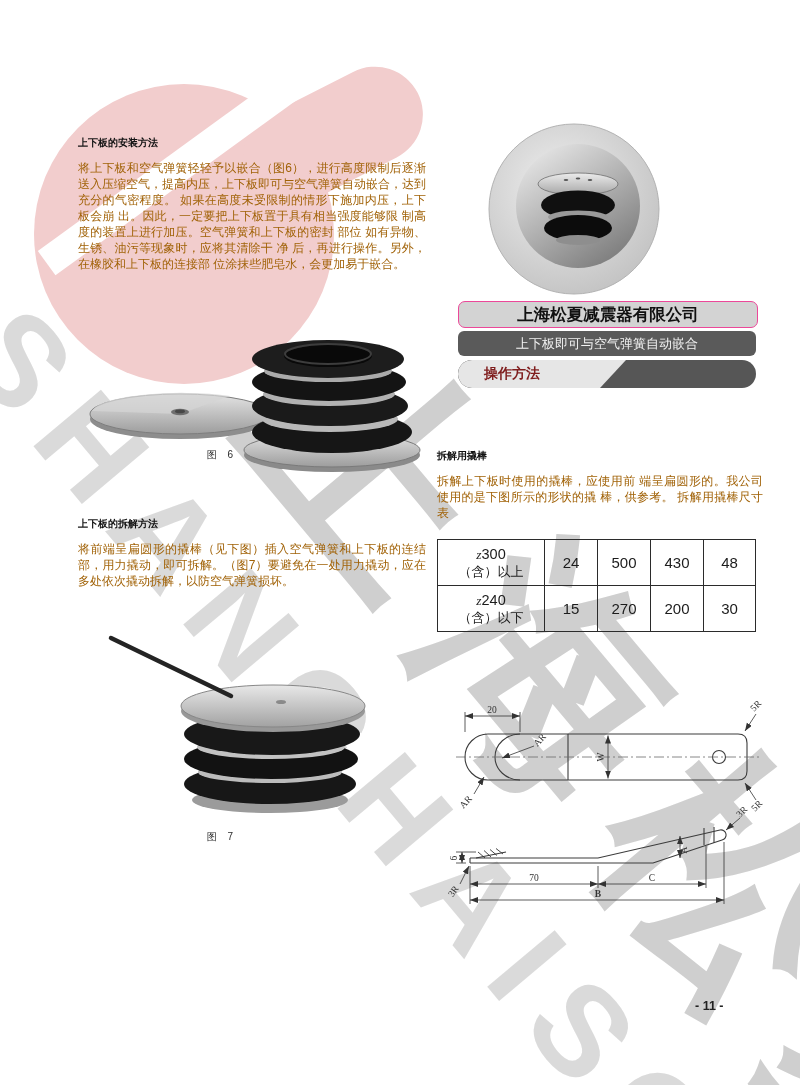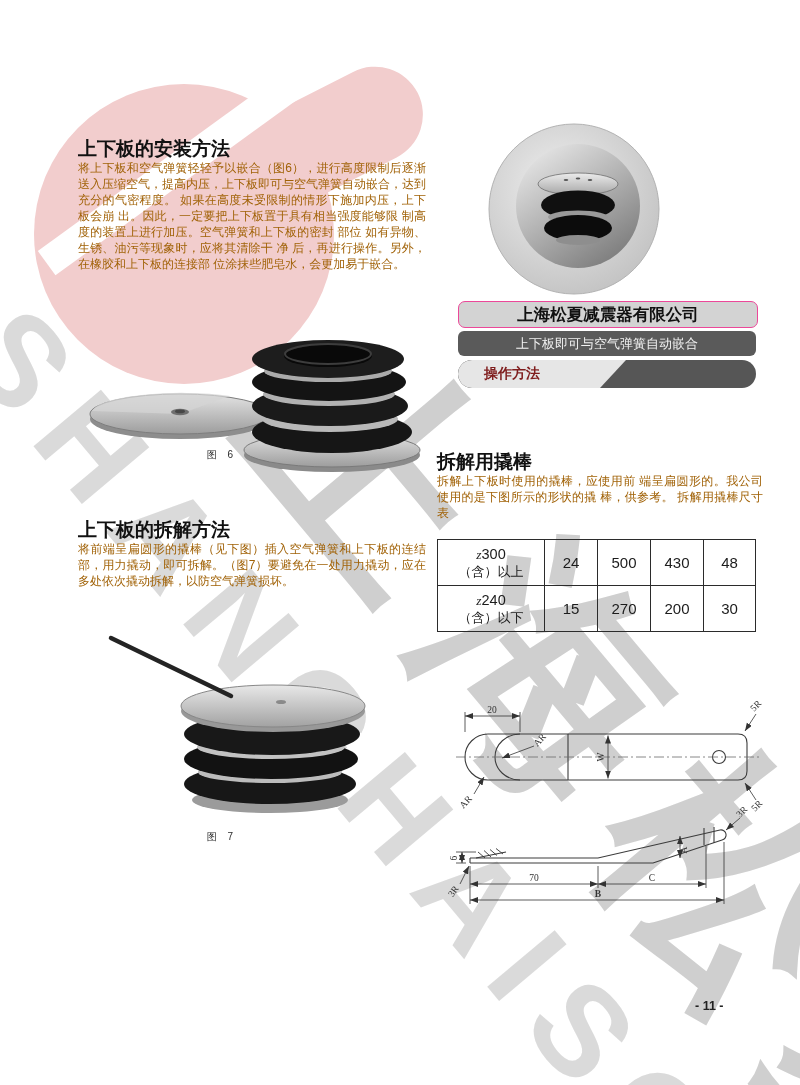--- a/index.html
+++ b/index.html
@@ -10,21 +10,21 @@
   .abs{position:absolute;}
   
   .wm-layer{position:absolute;left:0;top:0;width:800px;height:1085px;z-index:0;overflow:hidden;}
   .wm-circle{position:absolute;left:34px;top:84px;width:300px;height:300px;border-radius:50%;background:#f2cdcd;}
   .wm-tail{position:absolute;left:238px;top:88px;width:190px;height:96px;border-radius:48px;background:#f2cdcd;transform:rotate(-27deg);}
   .wm-slash{position:absolute;left:18px;top:160px;width:300px;height:30px;background:#ffffff;transform:rotate(-36deg);}
   .wm-rot{position:absolute;left:390px;top:300px;transform:rotate(50deg);transform-origin:0 0;width:1500px;}
   .wm-cn{font-size:235px;font-weight:bold;line-height:1.0;letter-spacing:38px;color:#b2b2b2;opacity:.62;white-space:nowrap;}
   .wm-en{font-size:128px;font-weight:bold;letter-spacing:24px;color:#c8c8c8;opacity:.66;white-space:nowrap;margin-top:14px;margin-left:-235px;}
   
-  .sec-title{font-size:19px;font-weight:bold;color:#111;}
+  .sec-title{font-size:10px;font-weight:bold;color:#111;}
   .body-text{font-size:12px;line-height:16px;text-align:justify;color:#a16207;}
   .fig-caption{font-size:10px;color:#2a2a2a;text-align:center;letter-spacing:4px;}
   .content{z-index:2;}
   
   .bar-company{left:458px;top:301px;width:298px;height:25px;background:#d3d3d3;border:1px solid #ec4899;
     border-radius:7px;display:flex;align-items:center;justify-content:center;
     font-size:16.5px;font-weight:bold;color:#111;}
   .bar-sub{left:458px;top:331px;width:298px;height:25px;background:#5a5a5a;border-radius:6px;
     display:flex;align-items:center;justify-content:center;font-size:13px;color:#f2f2f2;}
   .bar-op{left:458px;top:360px;width:298px;height:28px;background:#565656;border-radius:14px;overflow:hidden;}

